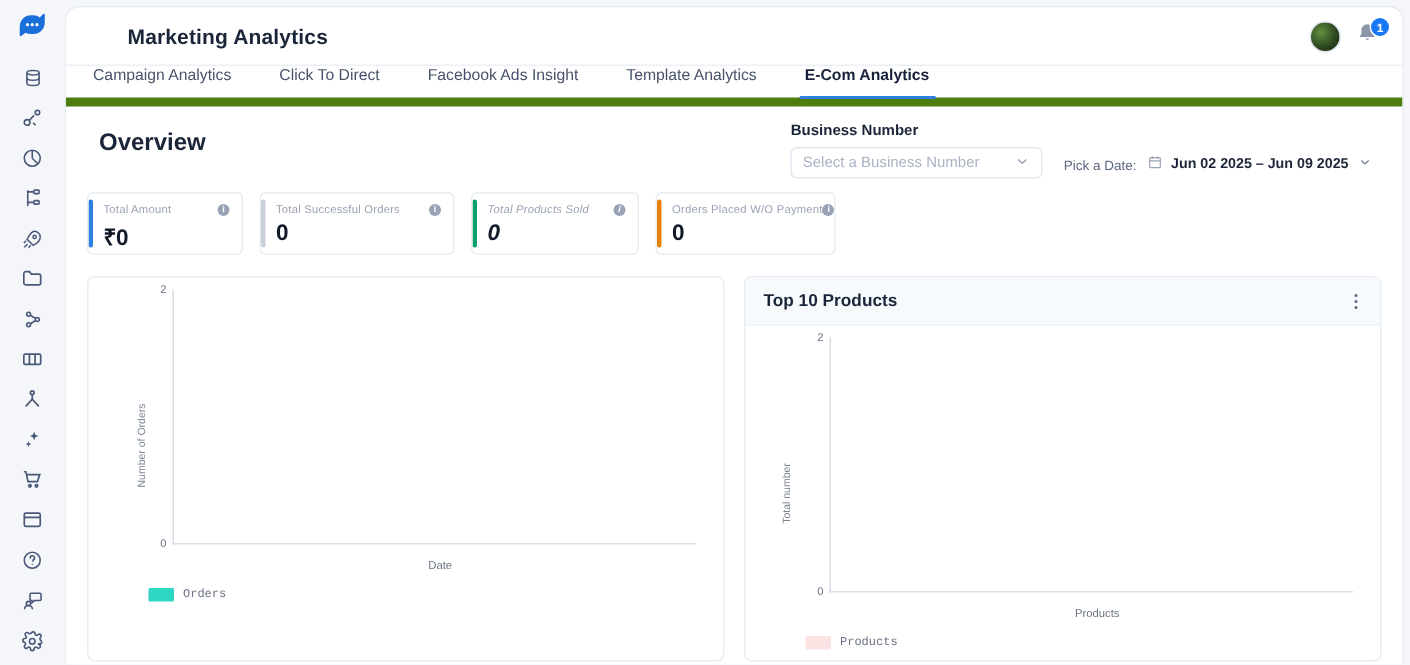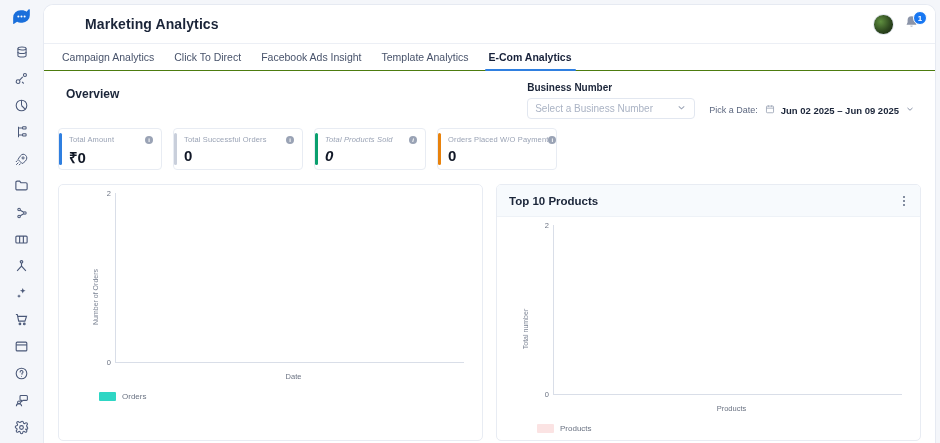--- a/index.html
+++ b/index.html
@@ -111,24 +111,23 @@
     align-items: center;
     justify-content: center;
     border: 1.5px solid #fff;
   }
 
   
   .tabs {
     height: 27px;
     flex: 0 0 27px;
     display: flex;
-    align-items: flex-end;
-    gap: 0;
+    gap: 12px;
     padding: 0 8px;
-    border-bottom: 1px solid #4d7c0f;
+    border-bottom: 6px solid #4d7c0f;
     background: #fff;
   }
   .tab {
     font-size: 10.5px;
     color: #48536b;
     padding: 0 10px 7px 10px;
     cursor: pointer;
     white-space: nowrap;
     position: relative;
   }
@@ -150,21 +149,21 @@
     flex: 1 1 auto;
     padding: 11px 14px 0 14px;
     overflow: hidden;
   }
 
   .overview-row {
     display: flex;
     align-items: flex-start;
   }
   .overview-title {
-    font-size: 12px;
+    font-size: 16px;
     font-weight: 600;
     color: #1b2539;
     padding: 5px 0 0 8px;
   }
   .filters {
     margin-left: auto;
     display: flex;
     align-items: flex-end;
     gap: 14px;
     padding-right: 6px;
@@ -350,20 +349,21 @@
     color: #6b7383;
     margin-top: 9px;
     margin-left: 46px;
   }
   .legend {
     display: flex;
     align-items: center;
     gap: 6px;
     margin-top: 11px;
     margin-left: 30px;
+    font-family: Liberation Mono, monospace;
   }
   .legend-swatch {
     width: 17px; height: 9px;
     border-radius: 1px;
   }
   .legend-text { font-size: 8px; color: #6b7383; }
 </style>
 </head>
 <body>
 

